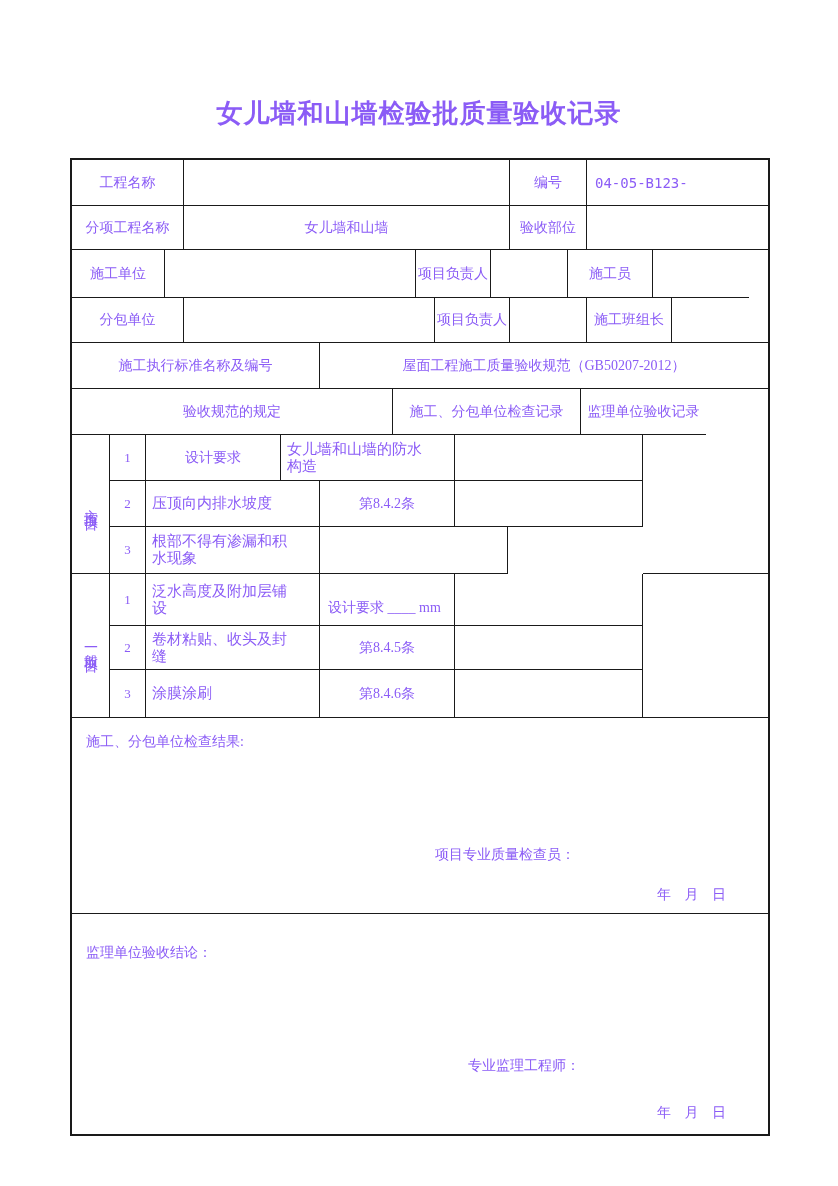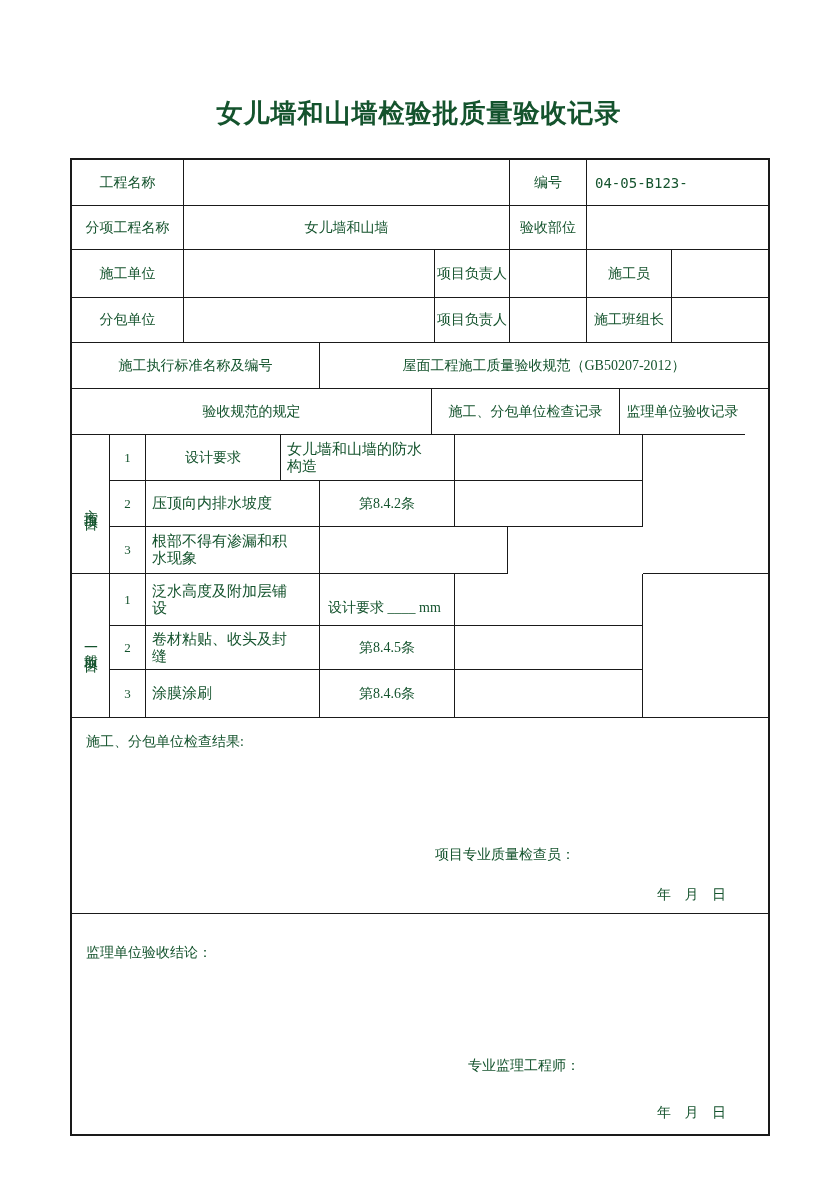--- a/index.html
+++ b/index.html
@@ -1,17 +1,17 @@
 <!DOCTYPE html>
 <html><head>
 <meta charset="utf-8">
 <style>
   html,body{margin:0;padding:0;background:#ffffff;}
   .page{position:relative;width:838px;height:1186px;background:#fff;
-        font-family:"Liberation Serif","DejaVu Serif",serif;color:#14532d;overflow:hidden;}
+        font-family:"Liberation Serif","DejaVu Serif",serif;color:#8b5cf6;overflow:hidden;}
   .title{position:absolute;top:96px;left:0;width:100%;text-align:center;
          font-size:26px;font-weight:bold;letter-spacing:1px;
          font-family:"Liberation Sans","DejaVu Sans",sans-serif;}
   .tbl{position:absolute;left:70px;top:158px;width:696px;border:2px solid #1a1a1a;box-sizing:content-box;}
   .row,.block,.irow{display:flex;}
   .rows{display:flex;flex-direction:column;}
   .c{box-sizing:border-box;flex-shrink:0;display:flex;align-items:center;justify-content:center;
      font-size:14px;border-right:1px solid #1a1a1a;border-bottom:1px solid #1a1a1a;
      overflow:hidden;text-align:center;}
   .row > .c:last-child, .block > .c:last-child{border-right:none;}
@@ -45,21 +45,21 @@
     </div>
 
     <div class="row" style="height:44px">
       <div class="c" style="width:112px">分项工程名称</div>
       <div class="c" style="width:326px">女儿墙和山墙</div>
       <div class="c" style="width:77px">验收部位</div>
       <div class="c" style="width:181px"></div>
     </div>
 
     <div class="row" style="height:48px">
-      <div class="c" style="width:112px">施工单位</div>
+      <div class="c" style="width:93px">施工单位</div>
       <div class="c" style="width:251px"></div>
       <div class="c" style="width:75px">项目负责人</div>
       <div class="c" style="width:77px"></div>
       <div class="c" style="width:85px">施工员</div>
       <div class="c" style="width:96px"></div>
     </div>
 
     <div class="row" style="height:45px">
       <div class="c" style="width:112px">分包单位</div>
       <div class="c" style="width:251px"></div>
@@ -68,21 +68,21 @@
       <div class="c" style="width:85px">施工班组长</div>
       <div class="c" style="width:96px"></div>
     </div>
 
     <div class="row" style="height:46px">
       <div class="c" style="width:248px">施工执行标准名称及编号</div>
       <div class="c" style="width:448px">屋面工程施工质量验收规范（GB50207-2012）</div>
     </div>
 
     <div class="row" style="height:46px">
-      <div class="c" style="width:360px">验收规范的规定</div>
+      <div class="c" style="width:321px">验收规范的规定</div>
       <div class="c" style="width:188px">施工、分包单位检查记录</div>
       <div class="c" style="width:125px">监理单位验收记录</div>
     </div>
 
     <div class="block" style="height:139px">
       <div class="c" style="width:38px;height:139px">
         <span class="vtext">主控项目</span>
       </div>
       <div class="rows">
         <div class="irow" style="height:46px">

